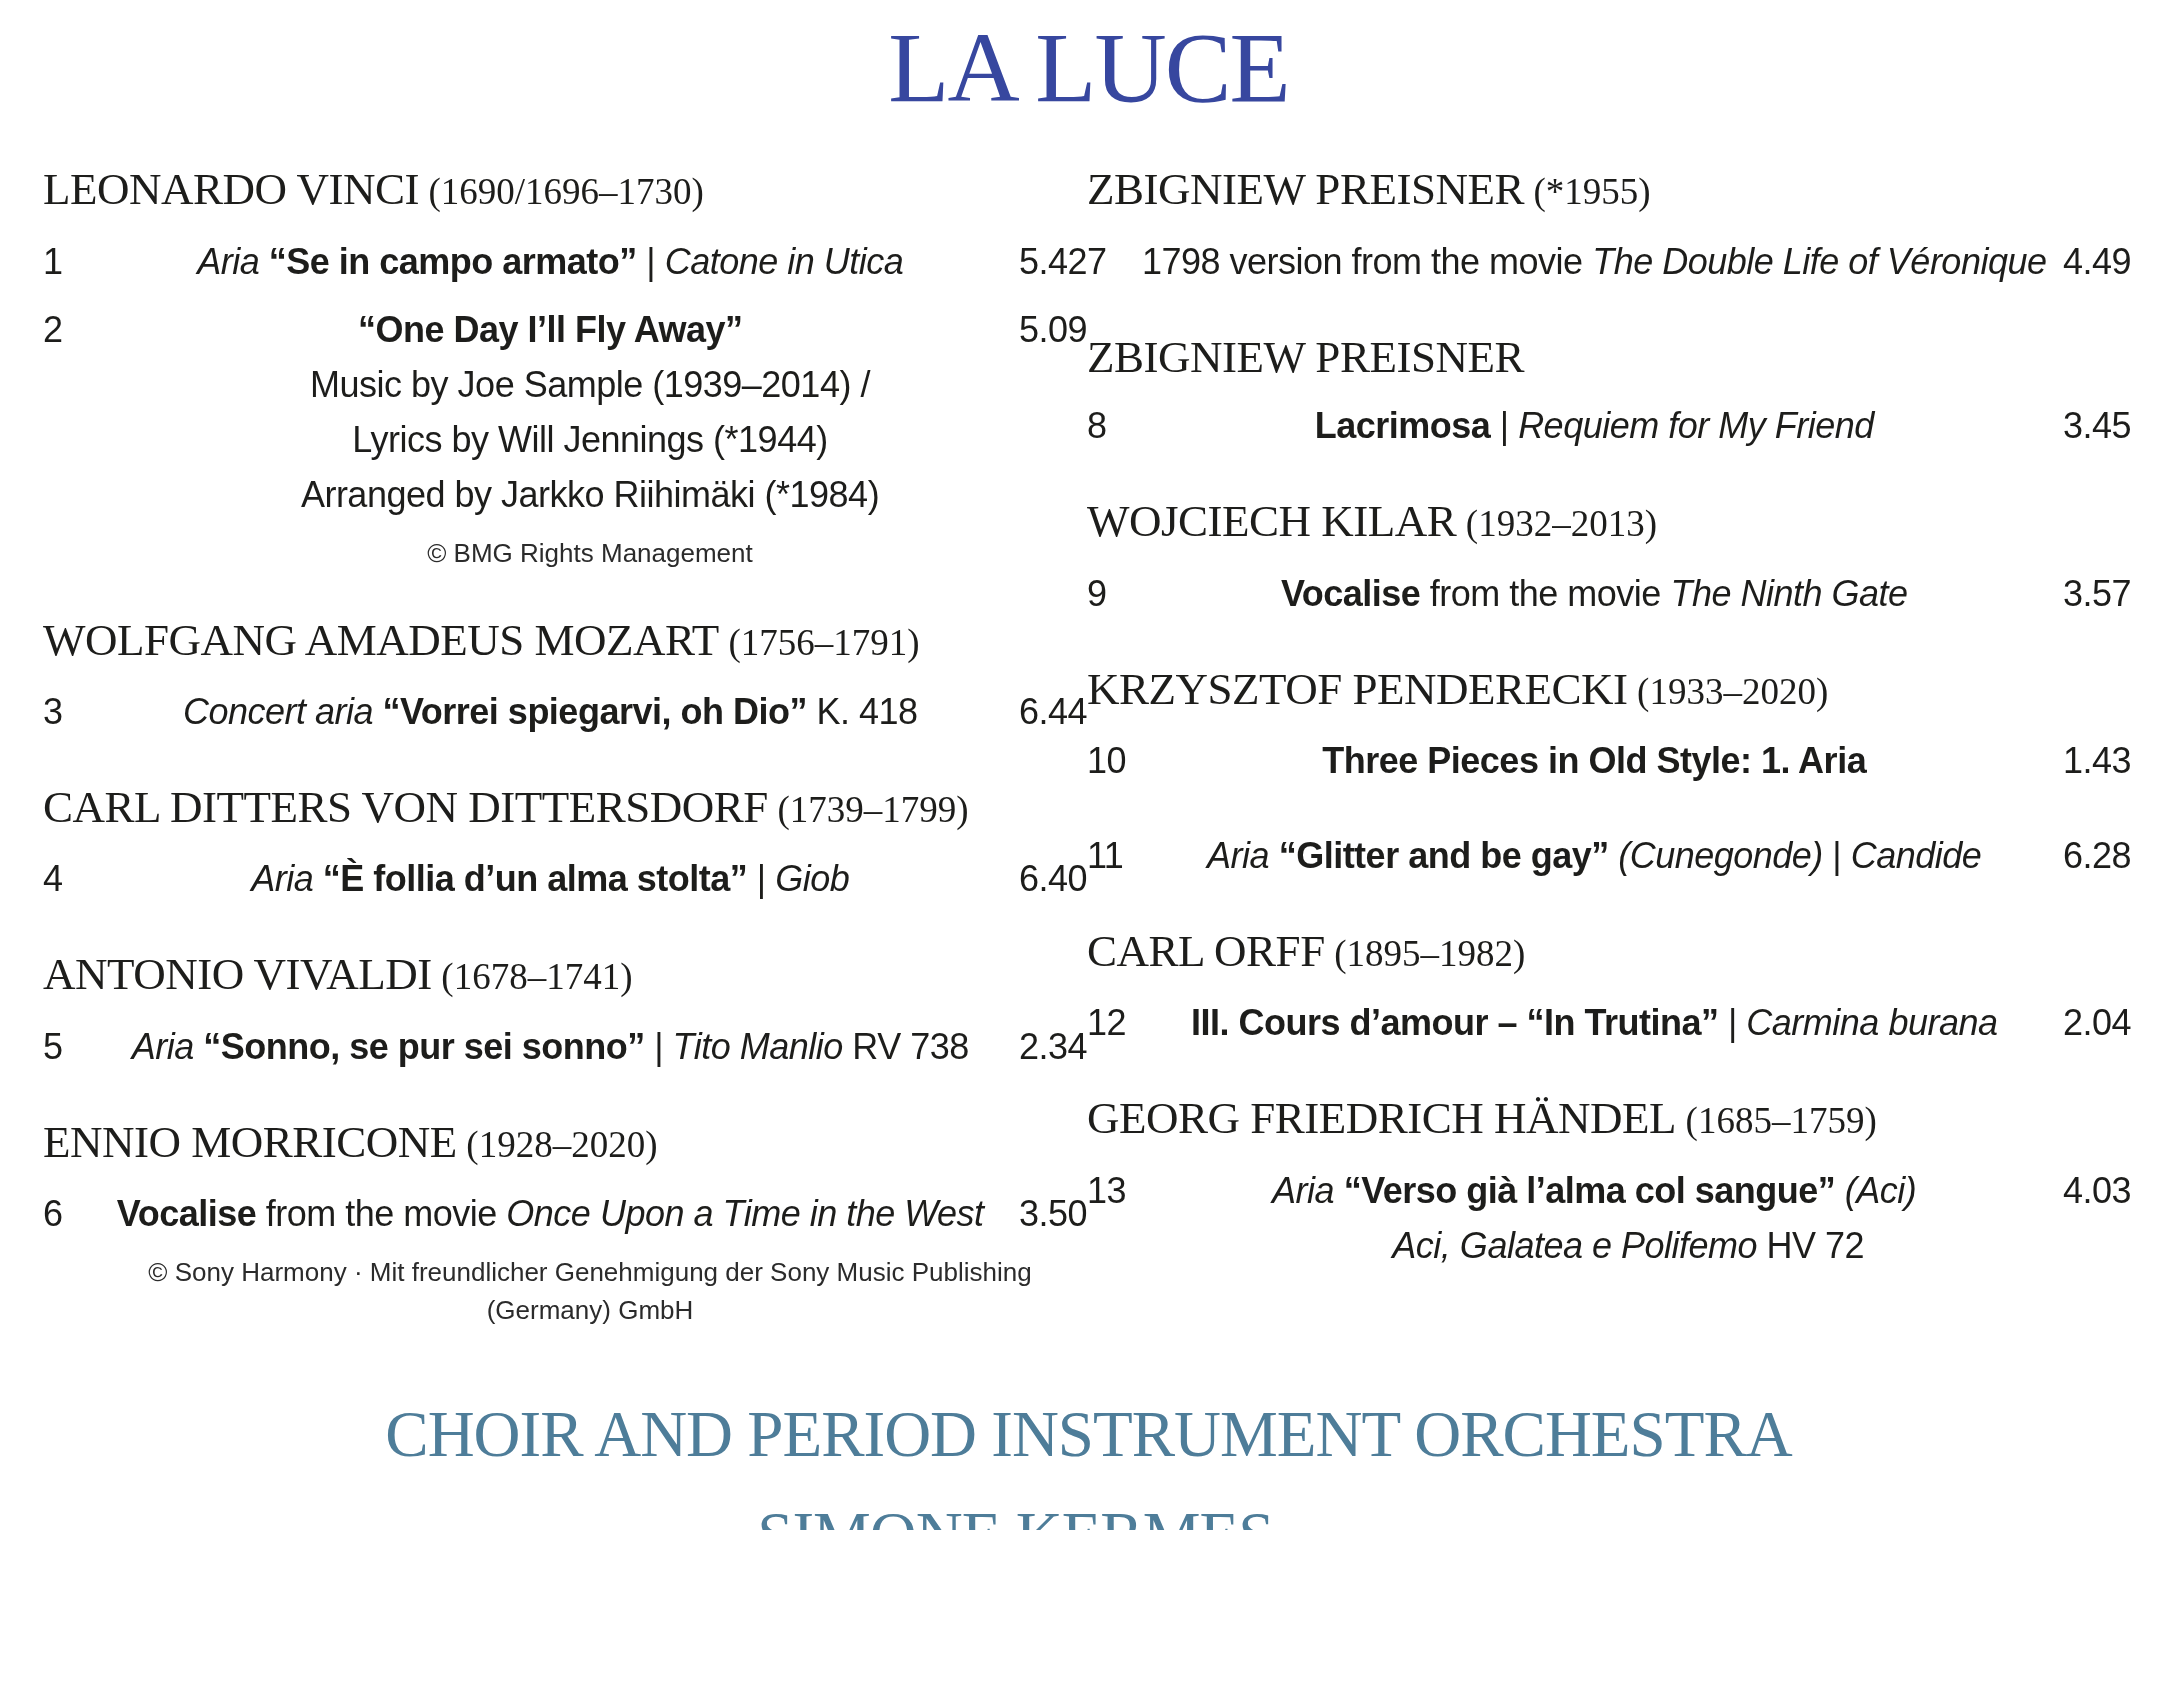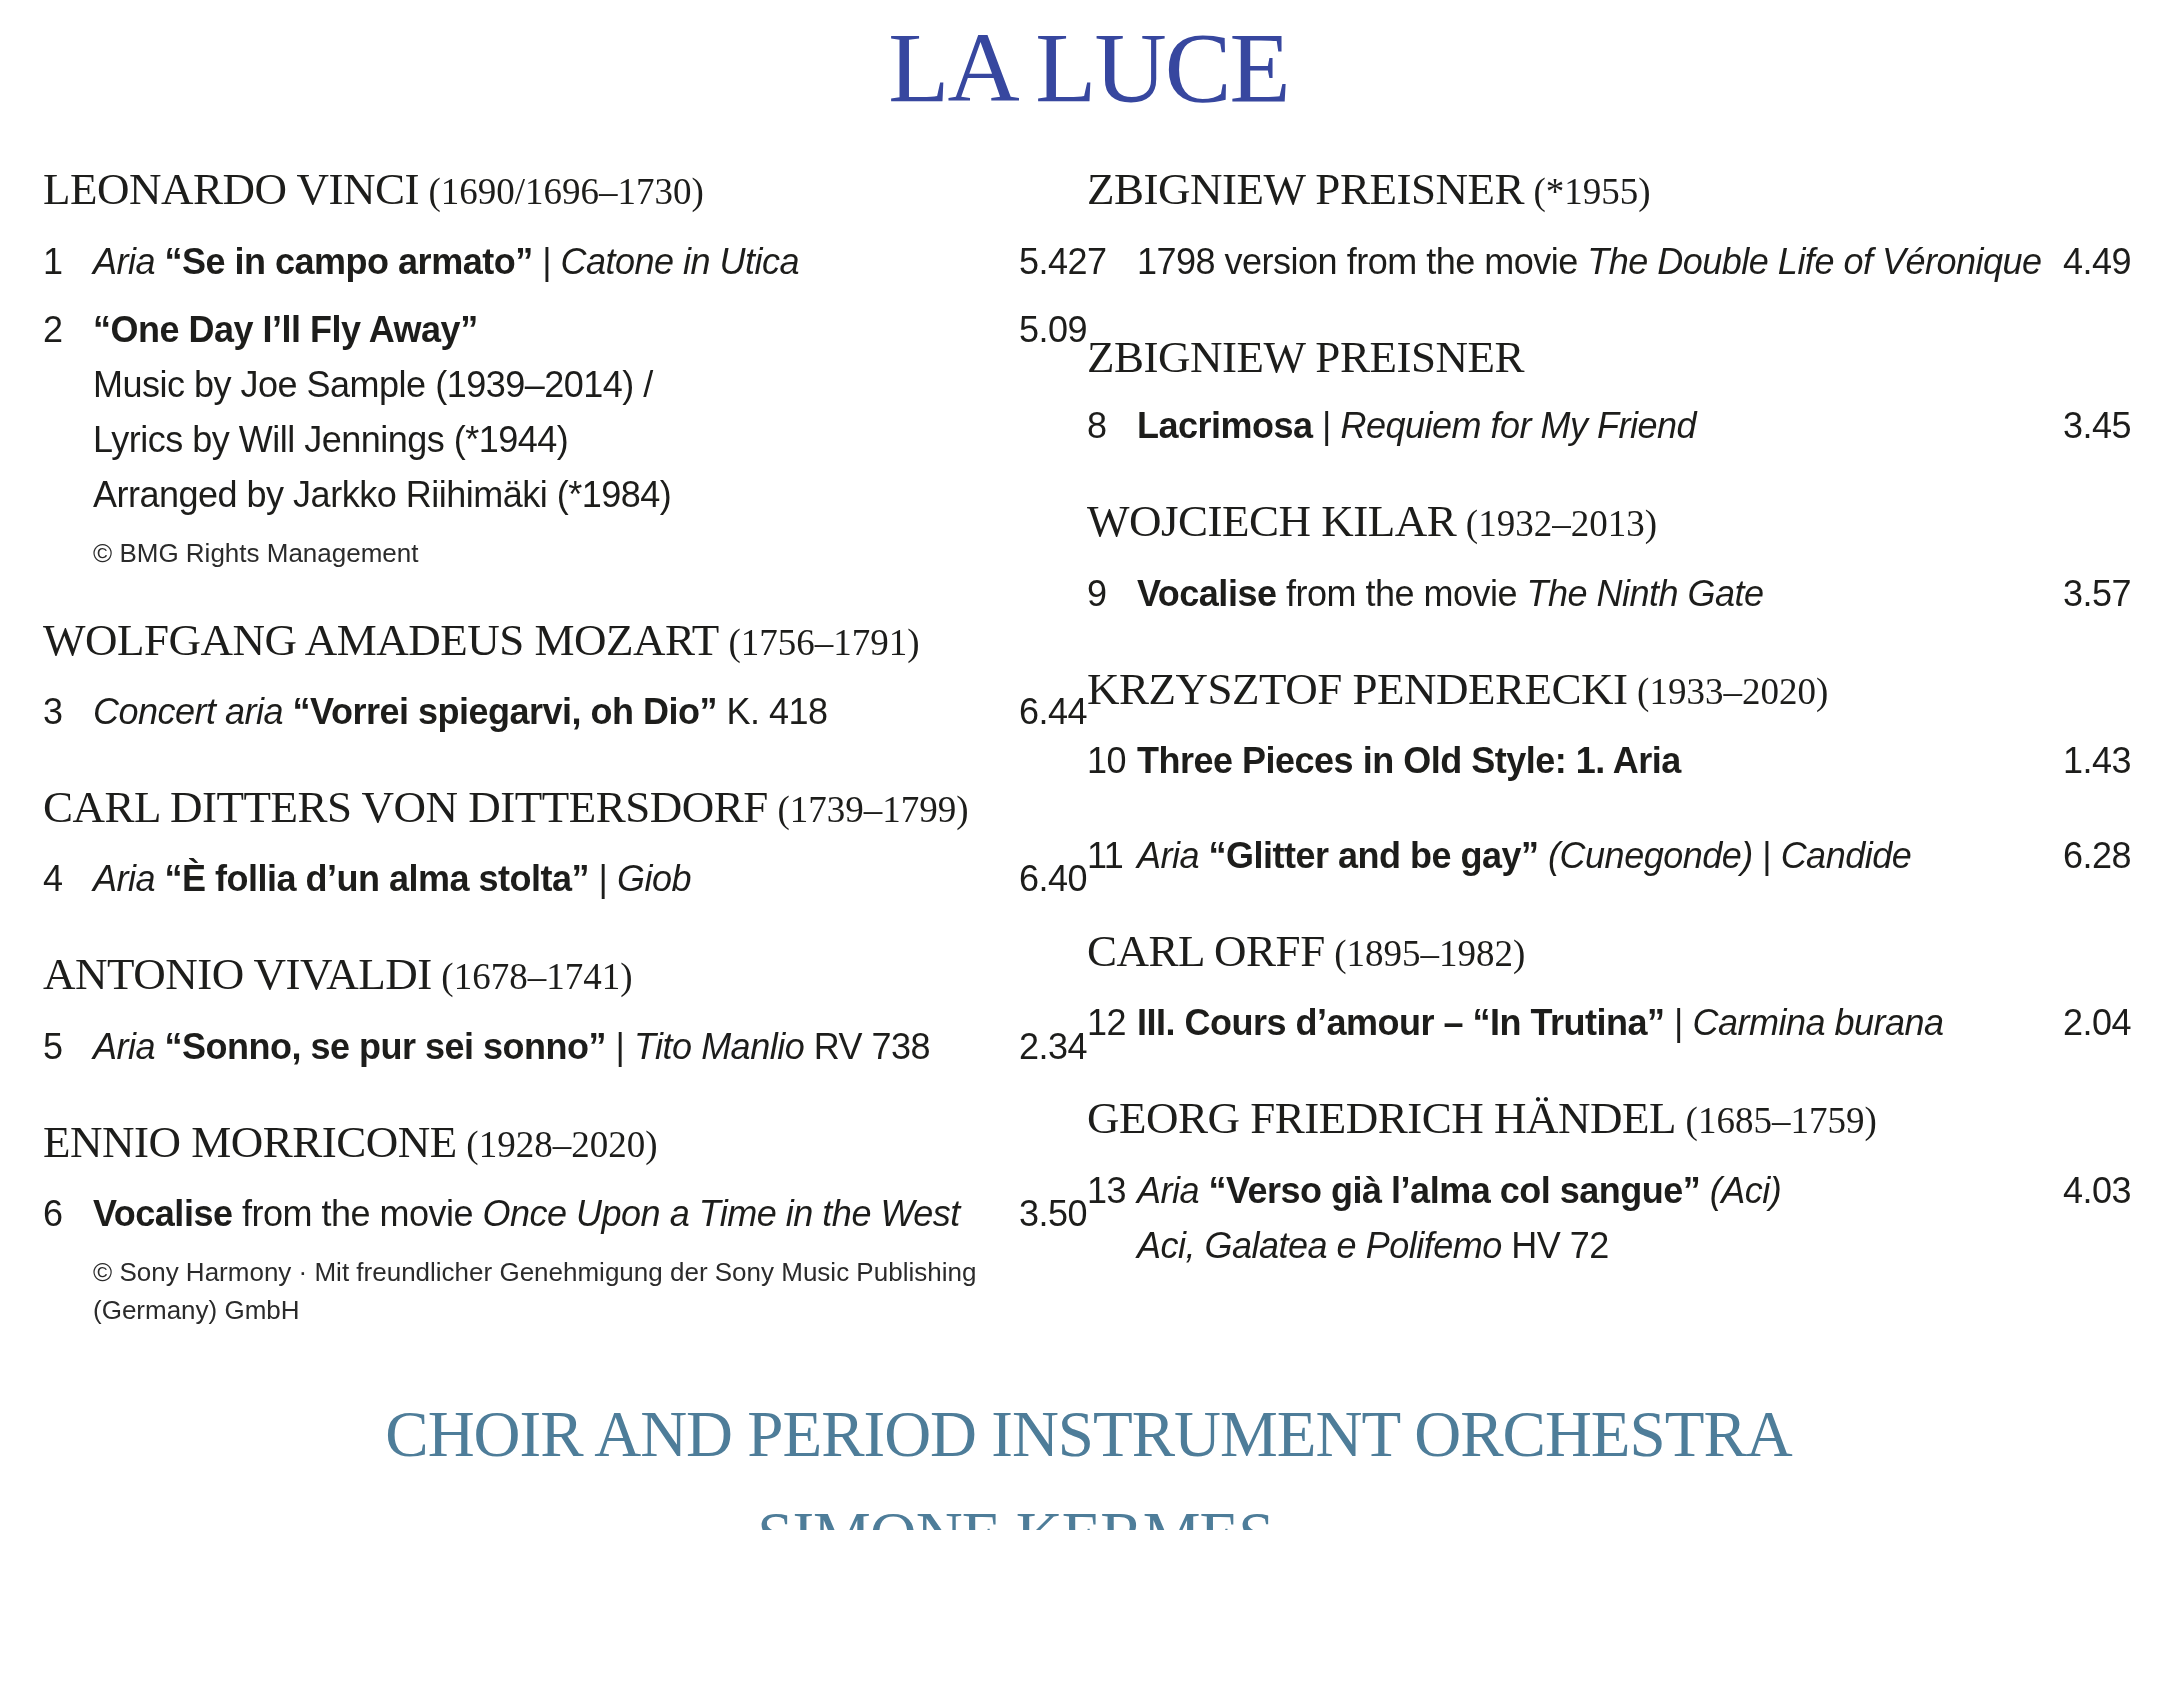--- a/index.html
+++ b/index.html
@@ -41,21 +41,21 @@
     margin-left:9.6px;
   }
   .track {
     display:flex;
     margin-top:13.4px;
     font-size:36px;
     line-height:55px;
     letter-spacing:-0.5px;
   }
   .tnum { flex:none; width:50px; }
-  .tbody { flex:1; min-width:0; }
+  .tbody { flex:1; min-width:0;text-align:center; }
   .tline { display:flex; }
   .tsegs { flex:1; padding-right:11.5px; white-space:nowrap; }
   .seg-b { font-weight:700; }
   .seg-i { font-style:italic; }
   .ttime { flex:none; white-space:nowrap; }
   .sub { line-height:55px; }
   .copy {
     font-size:26px;
     line-height:38px;
     margin-top:11.5px;

